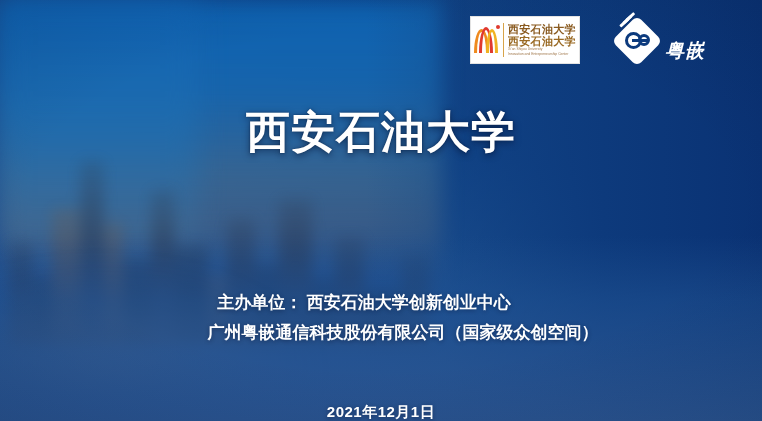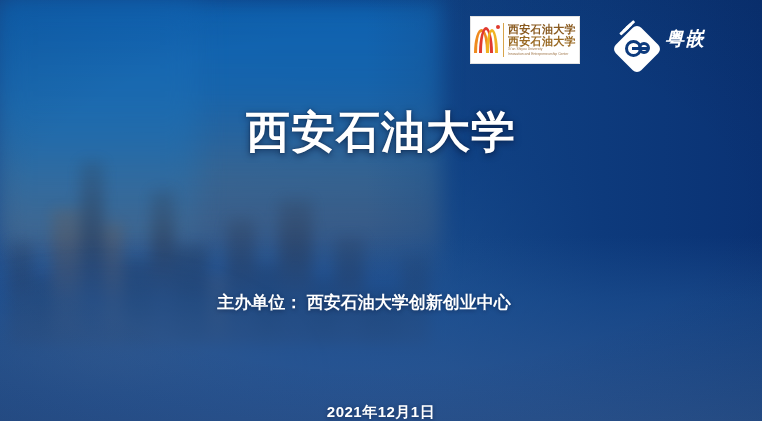--- a/index.html
+++ b/index.html
@@ -155,25 +155,25 @@
     line-height: 5px;
     color: #a0774a;
     white-space: nowrap;
     overflow: hidden;
     transform-origin: left center;
   }
 
   .logo-gec {
     position: absolute;
     left: 614px;
-    top: 12px;
+    top: 0px;
     width: 120px;
     height: 50px;
     display: flex;
-    align-items: flex-start;
+    align-items: flex-end;
   }
   .gec-mark {
     width: 46px; height: 46px;
     position: relative;
     flex: 0 0 46px;
   }
   .gec-diamond {
     position: absolute;
     left: 5px; top: 5px;
     width: 36px; height: 36px;
@@ -340,17 +340,18 @@
       <div class="gec-text">粤嵌</div>
     </div>
   </div>
 
   <div class="title-block">
     <div class="title-line1">西安石油大学</div>
   </div>
 
   <div class="org-block">
     <div class="org-line l1">主办单位： 西安石油大学创新创业中心</div>
+    <div class="org-line l2">广州粤嵌通信科技股份有限公司（国家级众创空间）</div>
   </div>
 
   <div class="date-line">2021年12月1日</div>
 
 </div>
 
 </body></html>

